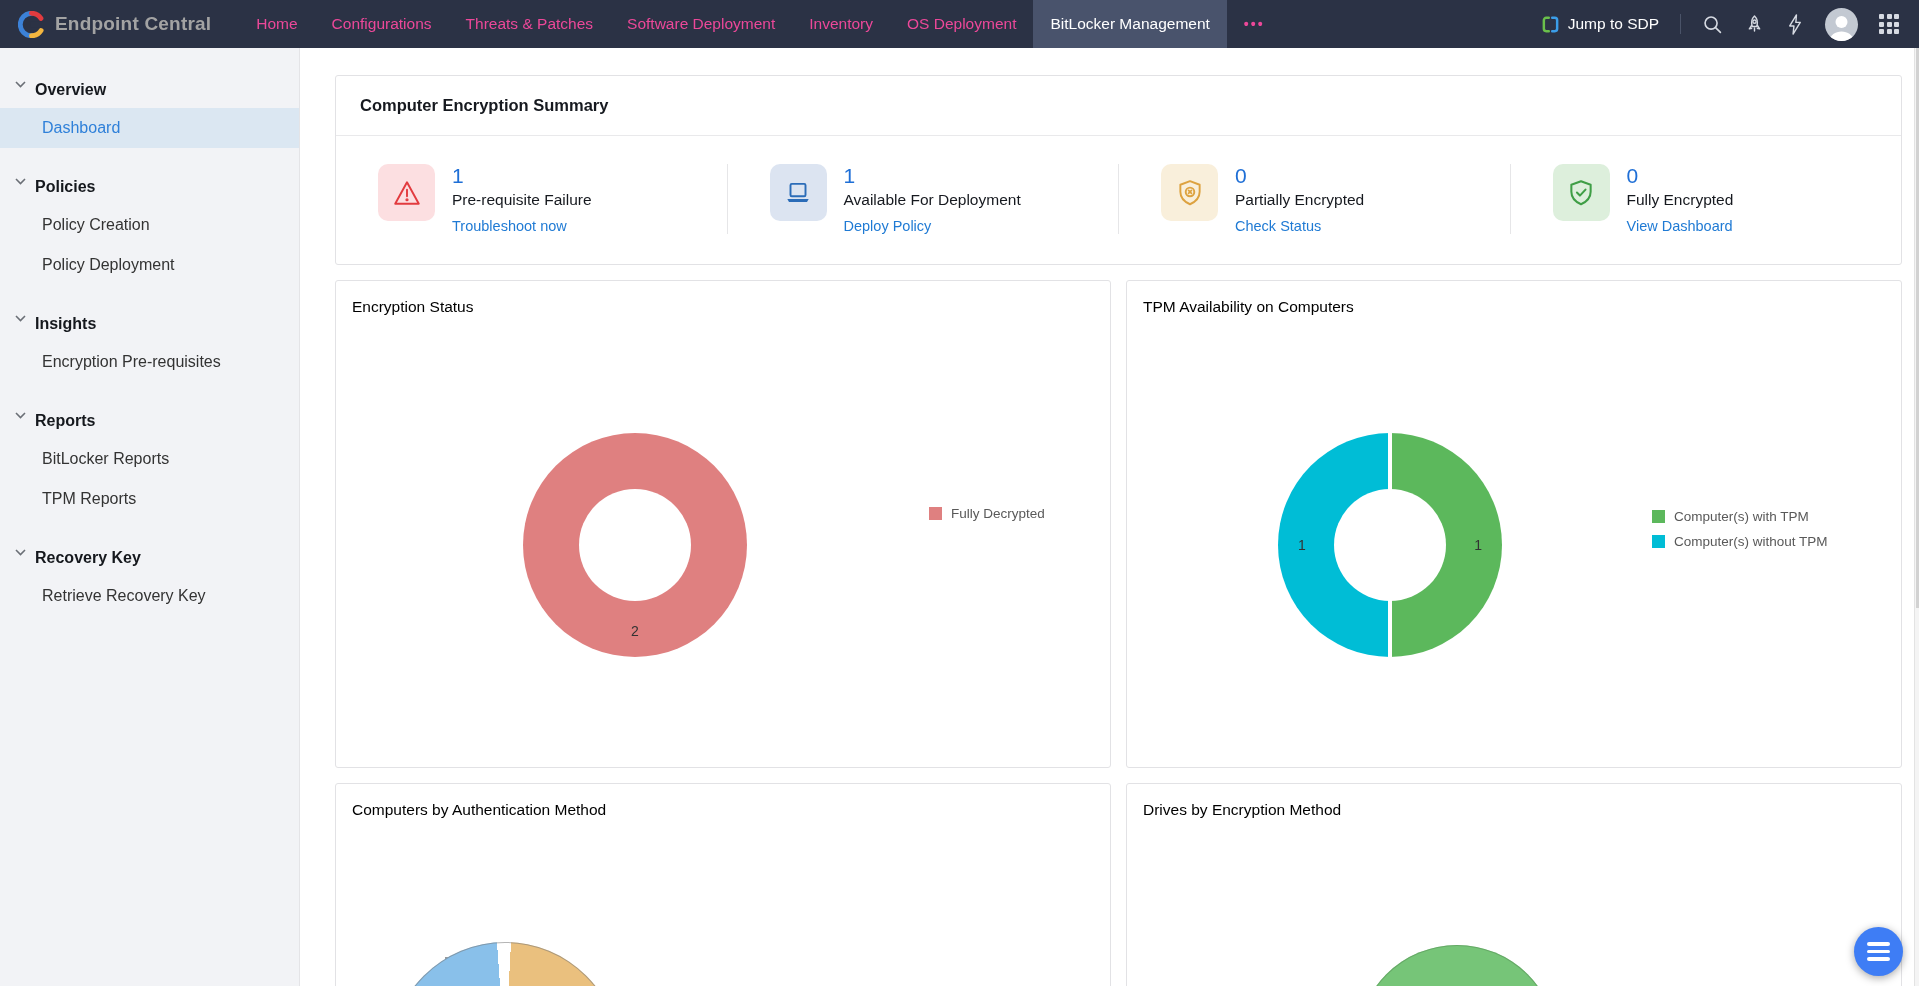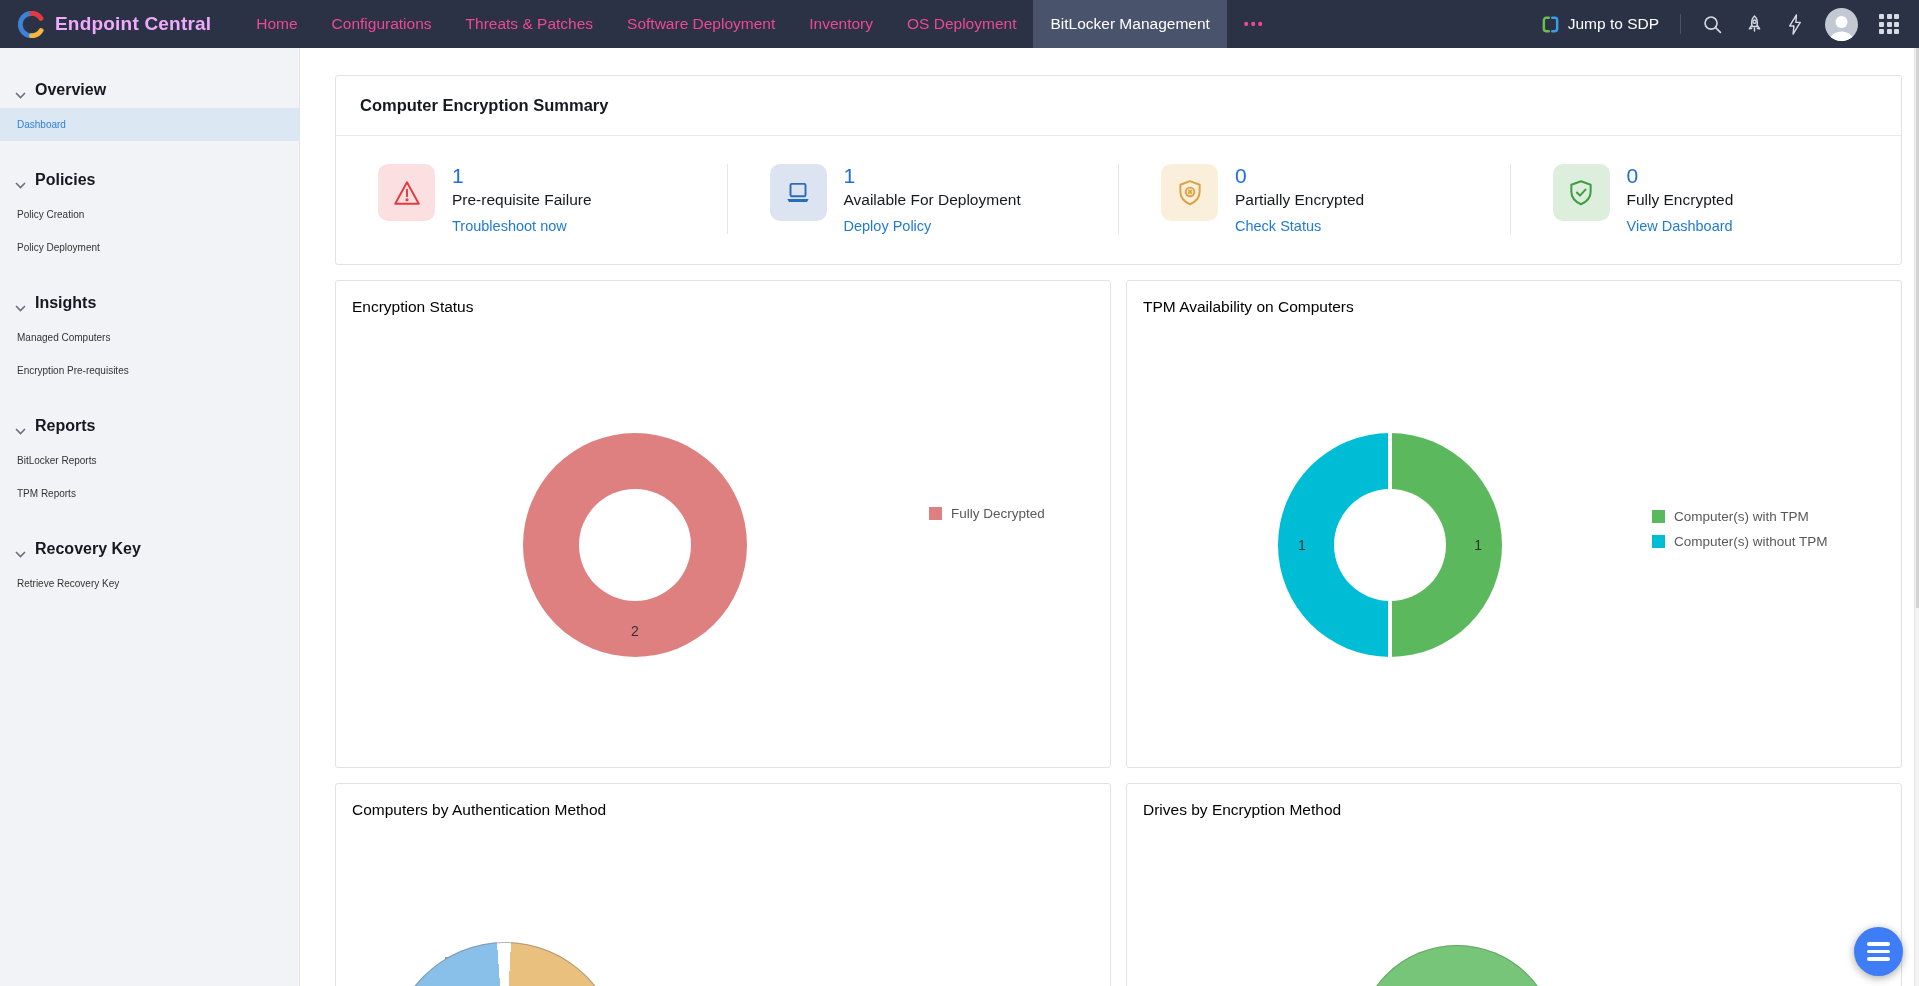--- a/index.html
+++ b/index.html
@@ -3,41 +3,41 @@
 <meta charset="utf-8">
 <style>
   * { margin:0; padding:0; box-sizing:border-box; }
   html,body { width:1919px; height:986px; overflow:hidden; background:#fff;
     font-family:"Liberation Sans", sans-serif; }
 
   
   .topnav { position:absolute; top:0; left:0; right:0; height:48px; background:#2b3245;
     display:flex; align-items:stretch; z-index:30; }
   .brand { display:flex; align-items:center; gap:10px; padding:0 28px 0 18px; cursor:pointer; }
-  .brand-name { color:#f0abfc; font-size:19px; font-weight:bold; letter-spacing:.2px; white-space:nowrap; }
+  .brand-name { color:#a3a3a3; font-size:19px; font-weight:bold; letter-spacing:.2px; white-space:nowrap; }
   .nav-items { display:flex; align-items:stretch; }
   .nav-item { display:flex; align-items:center; padding:0 17px; font-size:15.5px; color:#ec4899;
     cursor:pointer; white-space:nowrap; }
   .nav-item.active { background:#49536c; color:#fff; }
   .nav-item.overflow { letter-spacing:2px; font-weight:bold; font-size:14px; }
   .nav-right { margin-left:auto; display:flex; align-items:center; gap:21px; padding-right:20px; }
   .jump-sdp { display:flex; align-items:center; gap:8px; color:#fff; font-size:15.5px; cursor:pointer; white-space:nowrap; }
   .nav-divider { width:1px; height:20px; background:#4a5368; }
   .nav-icon { display:flex; align-items:center; justify-content:center; cursor:pointer; }
   .avatar { width:33px; height:33px; border-radius:50%; background:#c3c9d2; overflow:hidden;
     display:flex; align-items:flex-end; justify-content:center; cursor:pointer; }
   .grid-icon { display:grid; grid-template-columns:repeat(3,5px); grid-gap:2.5px; cursor:pointer; }
   .grid-icon i { width:5px; height:5px; background:#d6dae2; border-radius:1px; }
 
   
   .sidebar { position:absolute; top:48px; left:0; bottom:0; width:300px; background:#f2f3f6;
     border-right:1px solid #e4e4e7; padding-top:24px; z-index:20; }
-  .sec-header { display:flex; align-items:flex-end; gap:9px; padding:9px 15px; cursor:pointer; }
+  .sec-header { display:flex; align-items:flex-start; gap:9px; padding:9px 15px; cursor:pointer; }
   .sec-title { font-size:16px; font-weight:bold; color:#15181d; }
-  .side-item { padding:11px 14px 11px 17px; font-size:10px; color:#333; cursor:pointer; }
+  .side-item { padding:11px 14px 11px 42px; font-size:16px; color:#333; cursor:pointer; }
   .side-item.active { background:#dbe7f2; color:#2f80d9; }
   .section { margin-bottom:21px; }
   .resize-grip { position:absolute; left:293px; top:505px; width:10px; height:36px; cursor:col-resize;
     background-image:radial-gradient(#9aa0a8 1px, transparent 1.3px); background-size:5px 6px; }
 
   
   .main { position:absolute; top:48px; left:300px; right:0; bottom:0; background:#fff;
     padding:27px 17px 0 35px; overflow:hidden; }
   .card { background:#fff; border:1px solid #e2e2e5; border-radius:3px; }
 
@@ -194,21 +194,20 @@
     <div class="side-item">Policy Creation</div>
     <div class="side-item">Policy Deployment</div>
   </div>
   <div class="section">
     <div class="sec-header">
       <svg width="11" height="7" viewBox="0 0 11 7" fill="none">
           <polyline points="1,1 5.5,5.5 10,1" stroke="#6b6f76" stroke-width="1.6"></polyline>
         </svg>
       <span class="sec-title">Insights</span>
     </div>
-    <div class="side-item">Managed Computers</div>
     <div class="side-item">Encryption Pre-requisites</div>
   </div>
   <div class="section">
     <div class="sec-header">
       <svg width="11" height="7" viewBox="0 0 11 7" fill="none">
           <polyline points="1,1 5.5,5.5 10,1" stroke="#6b6f76" stroke-width="1.6"></polyline>
         </svg>
       <span class="sec-title">Reports</span>
     </div>
     <div class="side-item">BitLocker Reports</div>

